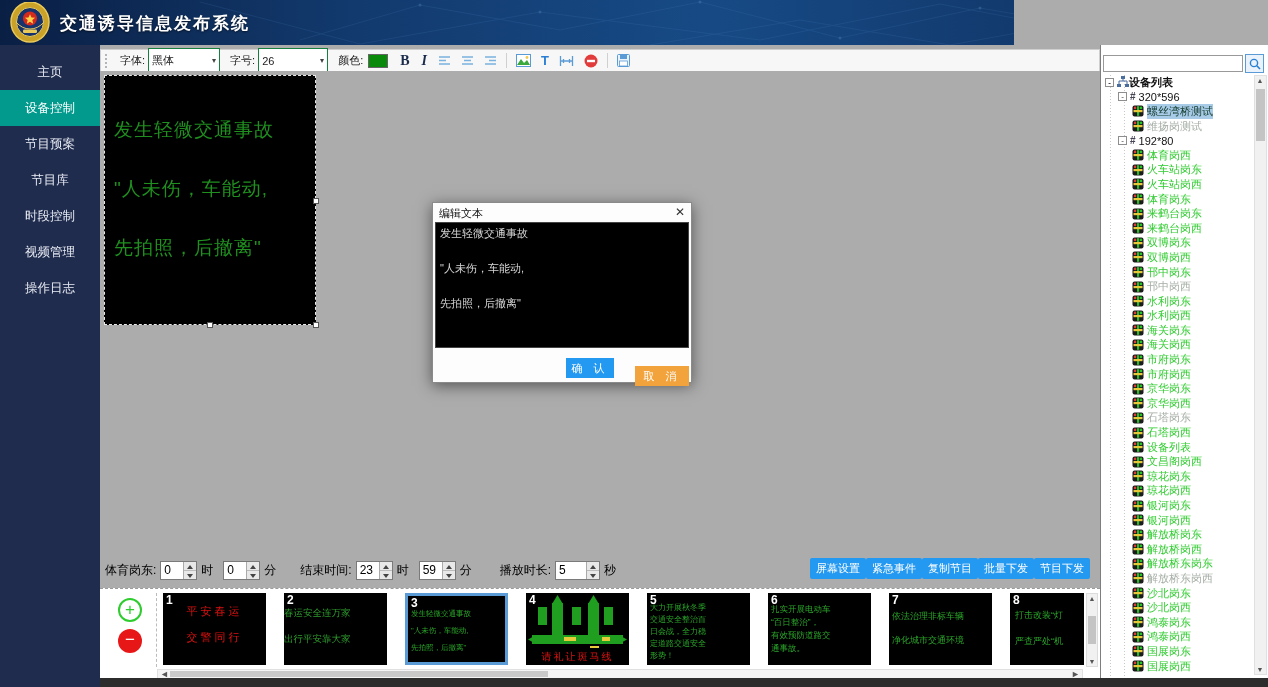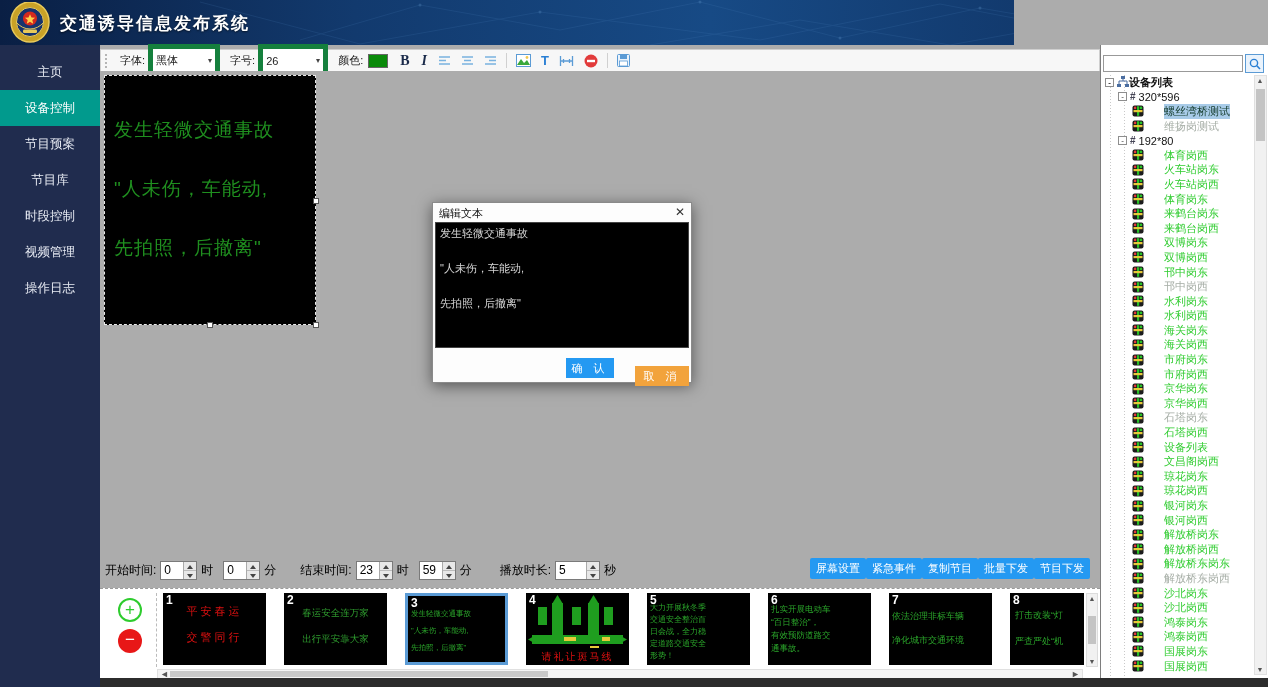--- a/index.html
+++ b/index.html
@@ -23,21 +23,21 @@
   .side-item.active { background:#019a8d; color:#fff; }
   .sidebar-pad { height:9px; }
 
   
   .main { position:absolute; left:100px; top:45px; width:1000px; height:633px; background:#acacac; }
 
   
   .toolbar { position:absolute; left:0; top:4px; width:1000px; height:23px; background:#f7f7f7; border:1px solid #cfcfcf; display:flex; align-items:center; padding-left:4px; font-size:11px; color:#222; }
   .grip { width:5px; height:14px; border-left:2px dotted #b5b5b5; margin-right:6px; }
   .tb-label { margin:0 3px 0 4px; }
-  .combo { display:inline-flex; align-items:center; justify-content:space-between; background:#fff; border:5px solid #15803d; height:17px; padding:12px 3px; margin-right:6px; cursor:pointer; }
+  .combo { display:inline-flex; align-items:center; justify-content:space-between; background:#fff; border:1px solid #15803d; height:17px; padding:12px 3px; margin-right:6px; cursor:pointer; }
   .combo .caret { font-size:8px; color:#444; margin-left:6px; }
   .combo-font { width:72px; }
   .combo-size { width:70px; }
   .swatch { width:20px; height:14px; border:1px solid #666; margin:0 6px 0 2px; cursor:pointer; }
   .tb-b { font-family:"Liberation Serif","DejaVu Serif",serif; font-weight:bold; color:#1a2a4a; font-size:14px; margin:0 6px; cursor:pointer; }
   .tb-i { font-family:"Liberation Serif","DejaVu Serif",serif; font-style:italic; font-weight:bold; color:#1a2a4a; font-size:14px; margin:0 6px; cursor:pointer; }
   .tb-ico { margin:0 5px; display:inline-flex; align-items:center; cursor:pointer; }
   .tb-t { color:#2a7fd4; font-weight:bold; font-size:13px; margin:0 5px; cursor:pointer; }
   .tb-sep { width:1px; height:15px; background:#d0d0d0; margin:0 4px; }
 
@@ -70,21 +70,21 @@
   
   .progs { position:absolute; left:0; top:543px; width:1000px; height:90px; background:#fff; border-top:1px dashed #9a9a9a; }
   .prog-add { position:absolute; left:18px; top:9px; width:24px; height:24px; border-radius:50%; border:2px solid #2ecc2e; color:#2ecc2e; font-size:17px; line-height:20px; text-align:center; background:#fff; cursor:pointer; }
   .prog-del { position:absolute; left:18px; top:40px; width:24px; height:24px; border-radius:50%; background:#e81717; color:#fff; font-size:17px; line-height:22px; text-align:center; cursor:pointer; }
   .thumbs { position:absolute; left:56px; top:4px; width:928px; height:74px; border-left:1px dashed #bbb; padding-left:6px; display:flex; gap:18px; overflow:hidden; }
   .thumb { position:relative; flex:0 0 103px; width:103px; height:72px; background:#000; cursor:pointer; overflow:hidden; }
   .thumb.selected { border:3px solid #5b9bd5; }
   .thumb-num { position:absolute; top:0px; left:3px; color:#fff; font-weight:bold; font-size:12px; z-index:2; }
   .tlines { white-space:pre-line; }
   .t1 .tlines { color:#e01010; font-size:11px; line-height:26px; text-align:center; margin-top:5px; letter-spacing:3px; }
-  .t2 .tlines { color:#2f9e2f; font-size:9.5px; line-height:26px; text-align:center; margin-top:7px; }
+  .t2 .tlines { color:#2f9e2f; font-size:9.5px; line-height:26px; text-align:left; margin-top:7px; }
   .t3 .tlines { color:#2aa52a; font-size:7.5px; line-height:17px; margin:9px 0 0 3px; }
   .t5 .tlines { color:#2aa52a; font-size:8px; line-height:12px; margin:9px 0 0 3px; }
   .t6 .tlines { color:#2aa52a; font-size:8.5px; line-height:13px; margin:10px 0 0 3px; }
   .t7 .tlines { color:#2aa52a; font-size:9px; line-height:24px; margin:11px 0 0 3px; white-space:pre; }
   .t8 .tlines { color:#2aa52a; font-size:9px; line-height:26px; margin:9px 0 0 5px; white-space:pre; }
   .t4 svg.diag { position:absolute; left:2px; top:2px; }
   .t4 .caption { position:absolute; left:0; bottom:1px; width:100%; text-align:center; color:#e01010; font-size:10px; letter-spacing:2px; white-space:nowrap; }
 
   .vscroll-p { position:absolute; right:2px; top:4px; width:12px; height:74px; background:#f1f1f1; border:1px solid #dcdcdc; font-size:7px; color:#555; text-align:center; }
   .vscroll-p .thumbbar { position:absolute; left:1px; top:22px; width:8px; height:28px; background:#c4c4c4; }
@@ -109,21 +109,21 @@
   .search-btn { position:absolute; left:144px; top:9px; width:19px; height:19px; border:1px solid #5b9bd5; background:#eaf3fc; display:flex; align-items:center; justify-content:center; cursor:pointer; }
   .tree { position:absolute; left:0; top:30px; width:152px; bottom:2px; overflow:hidden; font-size:11px;
           background-image:repeating-linear-gradient(to bottom,#c9c9c9 0 1px,transparent 1px 3px),repeating-linear-gradient(to bottom,#c9c9c9 0 1px,transparent 1px 3px);
           background-size:1px 100%,1px 100%; background-position:9px 0,23px 0; background-repeat:no-repeat; }
   .trow { height:14.6px; display:flex; align-items:center; white-space:nowrap; cursor:pointer; }
   .expbox { width:9px; height:9px; border:1px solid #8e8e8e; background:#fff; font-size:8px; line-height:7px; text-align:center; color:#333; flex:0 0 9px; margin-right:3px; }
   .t-root { padding-left:4px; font-weight:bold; color:#111; }
   .t-group { padding-left:17px; color:#111; }
   .g-glyph { color:#445; font-weight:bold; margin-right:3px; font-size:10px; }
   .t-dev { padding-left:31px; }
-  .t-dev .dname { margin-left:20px; }
+  .t-dev .dname { margin-left:3px; }
   .dev-online .dname { color:#2fcc2f; }
   .dev-offline .dname { color:#a5ada5; }
   .dev-selected .dname { background:#a8cbe8; color:#123a2a; }
   .ticon { flex:0 0 12px; display:inline-flex; }
   .vscroll-r { position:absolute; right:1px; top:30px; width:13px; height:600px; background:#f1f1f1; border:1px solid #e0e0e0; font-size:7px; color:#555; text-align:center; }
   .vscroll-r .thumbbar { position:absolute; left:1px; top:13px; width:9px; height:52px; background:#c4c4c4; }
 
   .bottomstrip { position:absolute; left:100px; top:678px; width:1168px; height:9px; background:#2c2c2c; }
 </style>
 </head>
@@ -249,21 +249,21 @@
       <div class="led">
         <div class="led-text" id="led-text" style="color: rgb(31, 143, 31);">发生轻微交通事故
 "人未伤，车能动,
 先拍照，后撤离"</div>
         <span class="handle h-r"></span>
         <span class="handle h-b"></span>
         <span class="handle h-br"></span>
       </div>
 
       <div class="timebar">
-        <span class="tlabel">开始时间:</span>
+        <span class="tlabel">体育岗东:</span>
         <span class="spin">
           <span class="spin-val">0</span>
           <span class="spin-btns">
               <i class="up"></i>
               <i class="dn"></i>
             </span>
         </span>
         <span class="tunit">时</span>
         <span class="spin">
           <span class="spin-val">0</span>

